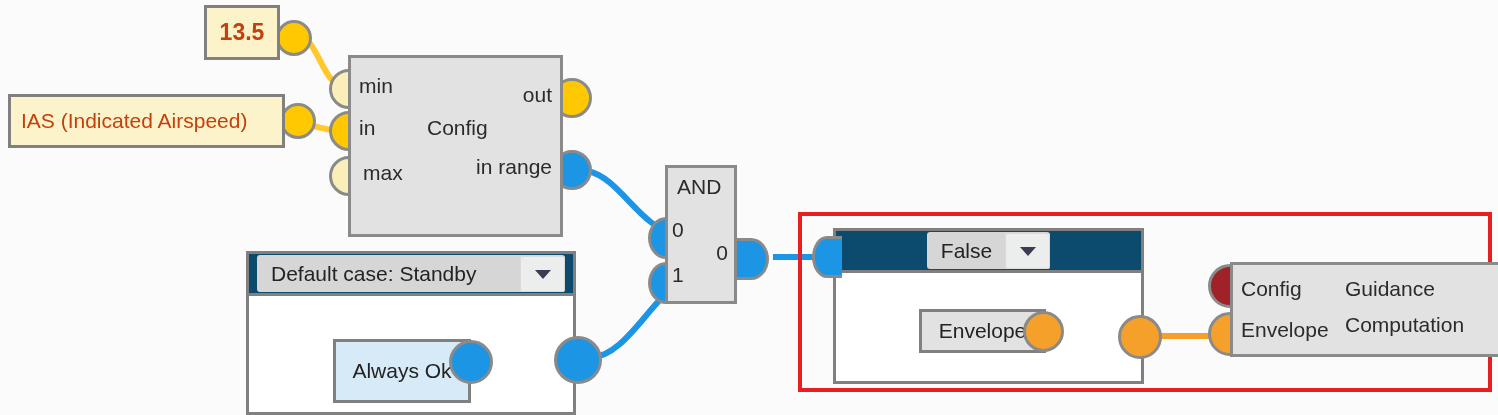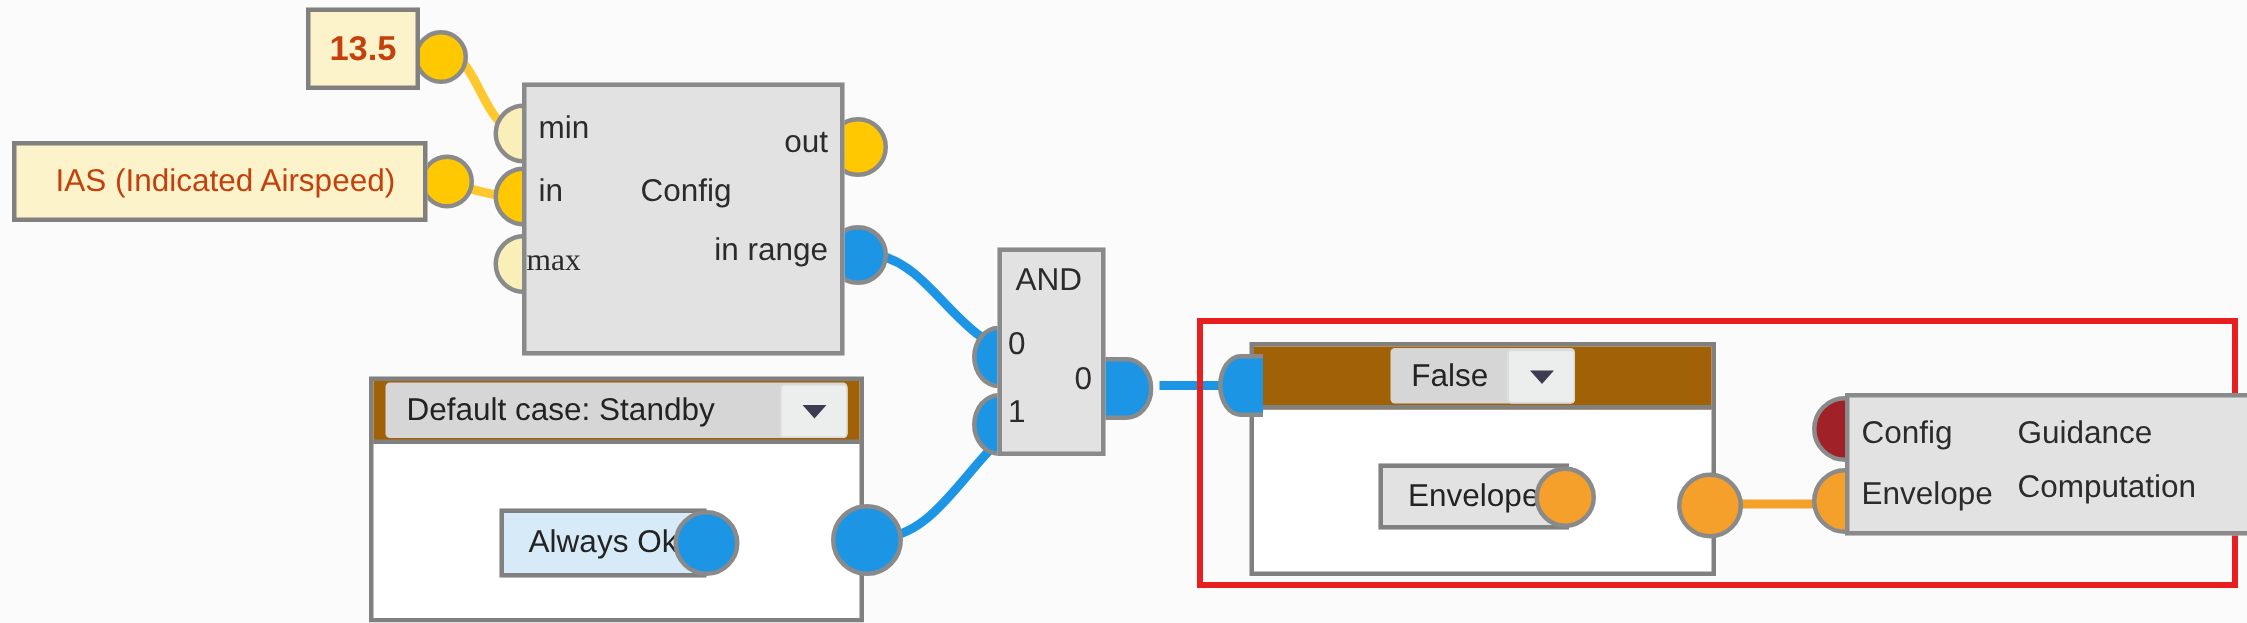--- a/index.html
+++ b/index.html
@@ -24,41 +24,41 @@
   .lit{position:absolute;white-space:nowrap;font-size:21px;color:#2b2b2b;}
 
   
   .valbox{
     position:absolute;box-sizing:border-box;
     background:#fdf3cb;border:3px solid #808080;
     display:flex;align-items:center;
     color:#c2410c;
   }
   .valbox.num{justify-content:center;font-weight:bold;font-size:23px;}
-  .valbox.name{padding-left:26px;font-size:21px;}
+  .valbox.name{padding-left:10px;font-size:21px;}
 
   
   .port{position:absolute;box-sizing:border-box;border:3px solid #8a8a8a;}
   .port.round{border-radius:50%;}
   .port.left-half{border-radius:50% 0 0 50%/50% 0 0 50%;border-right:none;}
   .port.right-half{border-radius:0 50% 50% 0/0 50% 50% 0;border-left:none;}
   .p-yellow{background:#ffc800;}
   .p-paleyellow{background:#fbefb9;}
   .p-blue{background:#1c96e4;}
   .p-orange{background:#f5a02a;}
   .p-darkred{background:#a02128;}
 
   
   .container{
     position:absolute;box-sizing:border-box;
     background:#ffffff;border:3px solid #808080;
   }
   .container-head{
     position:absolute;left:0;top:0;right:0;height:42px;
-    background:#a16207;border-bottom:3px solid #808080;box-sizing:border-box;
+    background:#0c4a6e;border-bottom:3px solid #808080;box-sizing:border-box;
     display:flex;align-items:center;justify-content:center;
   }
   .combo{
     display:inline-flex;align-items:center;height:37px;
     background:#d6d6d6;border-radius:3px;box-sizing:border-box;
   }
   .combo .combo-text{
     padding:0 13px 0 14px;font-size:21px;color:#232323;white-space:nowrap;
   }
   .combo .combo-arrow{
@@ -122,21 +122,21 @@
     <div class="port round p-paleyellow" style="left:9px;top:14px;width:40px;height:40px;"></div>
     <div class="port round p-yellow" style="left:9px;top:56px;width:40px;height:40px;"></div>
     <div class="port round p-paleyellow" style="left:9px;top:101px;width:40px;height:40px;"></div>
 
     <div class="port round p-yellow" style="left:232px;top:23px;width:40px;height:40px;"></div>
     <div class="port round p-blue" style="left:232px;top:95px;width:40px;height:40px;"></div>
 
     <div class="blk" style="position:absolute;left:28px;top:0;width:215px;height:182px;">
       <div class="lit" style="left:8px;top:16px;">min</div>
       <div class="lit" style="left:8px;top:58px;">in</div>
-      <div class="lit" style="left:0;top:103px;font-family:Liberation Serif, serif;">max</div>
+      <div class="lit" style="left:12px;top:103px;">max</div>
       <div class="lit" style="left:76px;top:58px;">Config</div>
       <div class="lit" style="right:8px;top:25px;">out</div>
       <div class="lit" style="right:8px;top:97px;">in range</div>
     </div>
   </div>
 
   <div class="node" style="left:639px;top:165px;width:120px;height:140px;">
     <div class="port left-half p-blue" style="left:9px;top:52px;width:36px;height:42px;"></div>
     <div class="port left-half p-blue" style="left:9px;top:97px;width:36px;height:42px;"></div>
     <div class="port right-half p-blue" style="left:94px;top:73px;width:36px;height:42px;"></div>
@@ -153,21 +153,21 @@
     <div class="container-head">
       <div class="combo" style="margin:0 8px;width:calc(100% - 16px);justify-content:space-between;gap:20px;">
         <span class="combo-text">Default case: Standby</span>
         <span class="combo-arrow">
           <svg width="20" height="12" viewBox="0 0 20 12" aria-hidden="true">
             <polygon points="2,2 18,2 10,11" fill="#3b3b52"></polygon>
           </svg>
         </span>
       </div>
     </div>
-    <div class="pill blueish" style="left:84px;top:85px;width:138px;height:46px;">Always Ok</div>
+    <div class="pill blueish" style="left:84px;top:85px;width:138px;height:64px;">Always Ok</div>
     <div class="port round p-blue" style="position:absolute;left:200px;top:86px;width:44px;height:44px;"></div>
   </div>
 
   <div class="port round p-blue" style="position:absolute;left:554px;top:336px;width:48px;height:48px;z-index:6;"></div>
 
   <div id="redrect" style="left:798px;top:212px;width:694px;height:180px;z-index:2;"></div>
 
   <div class="container" style="left:833px;top:228px;width:311px;height:156px;z-index:3;">
     <div class="container-head">
       <div class="combo">

